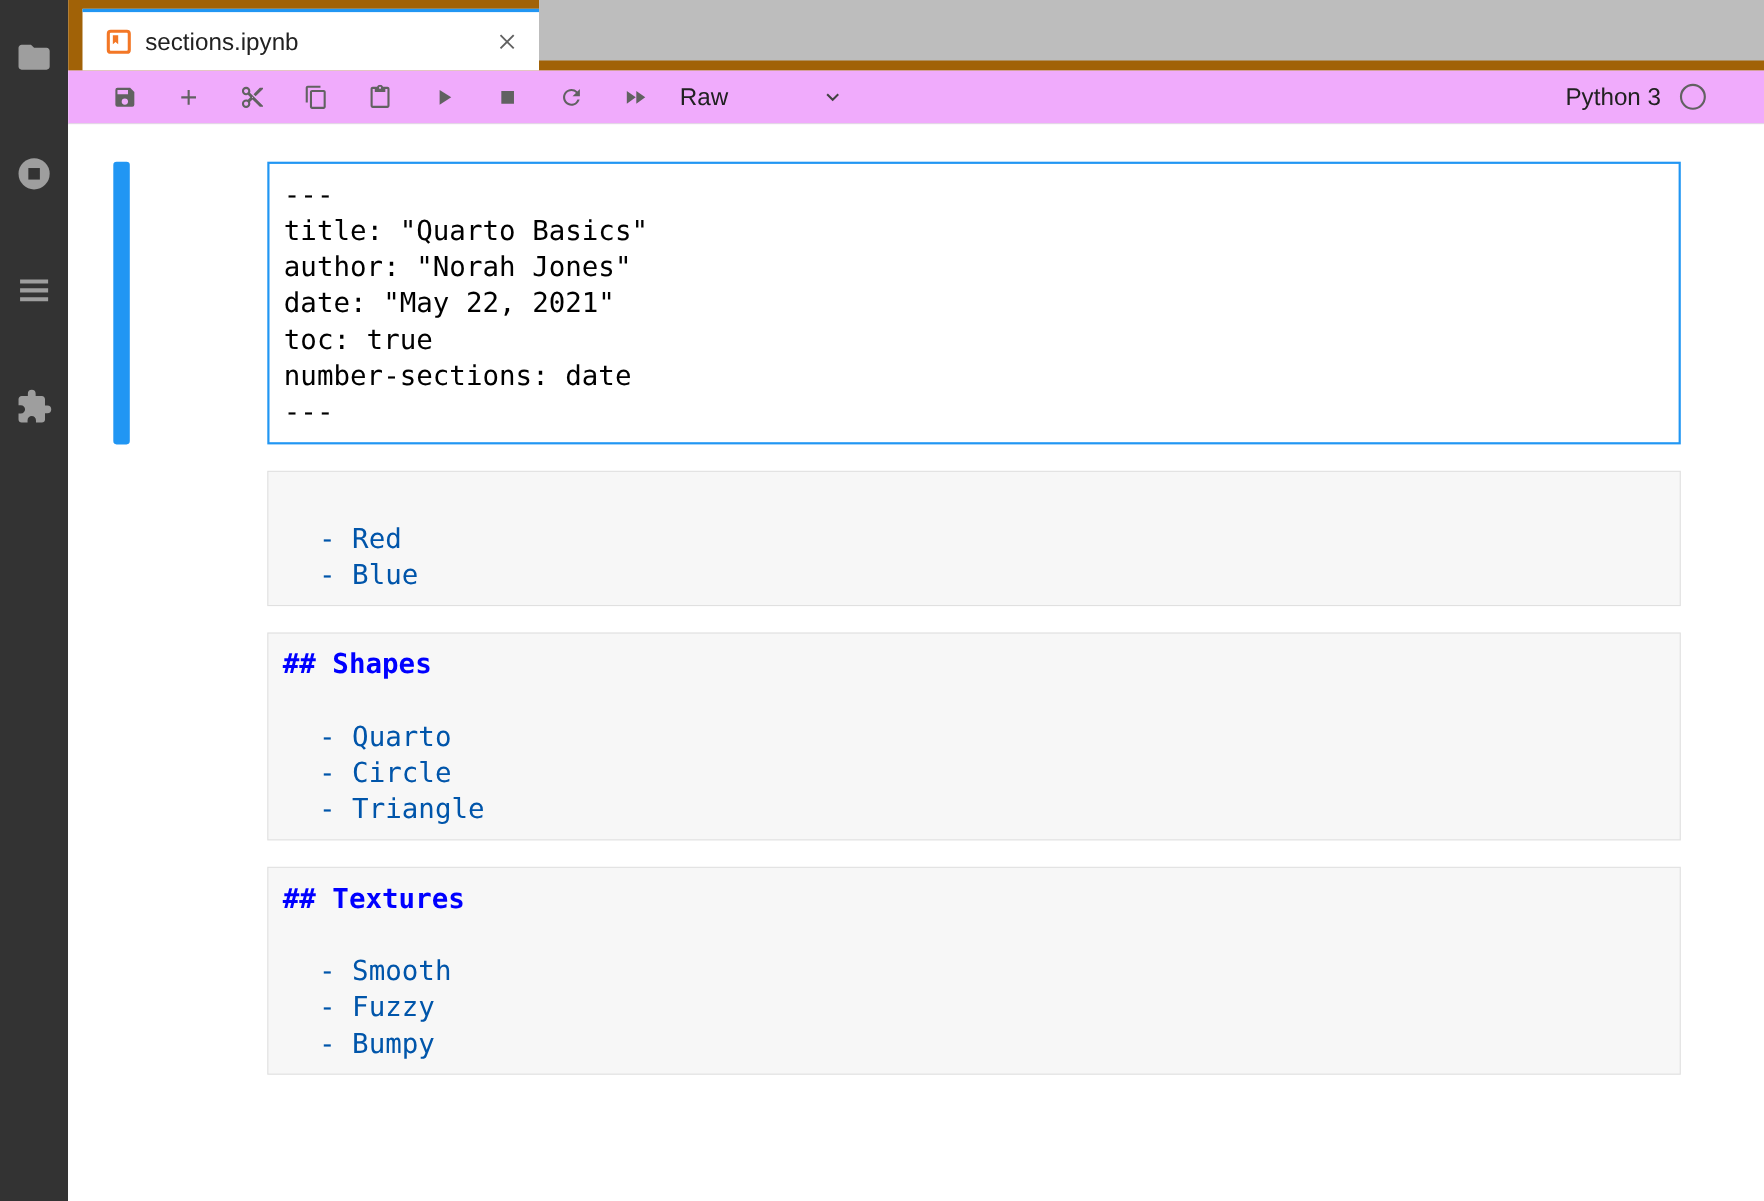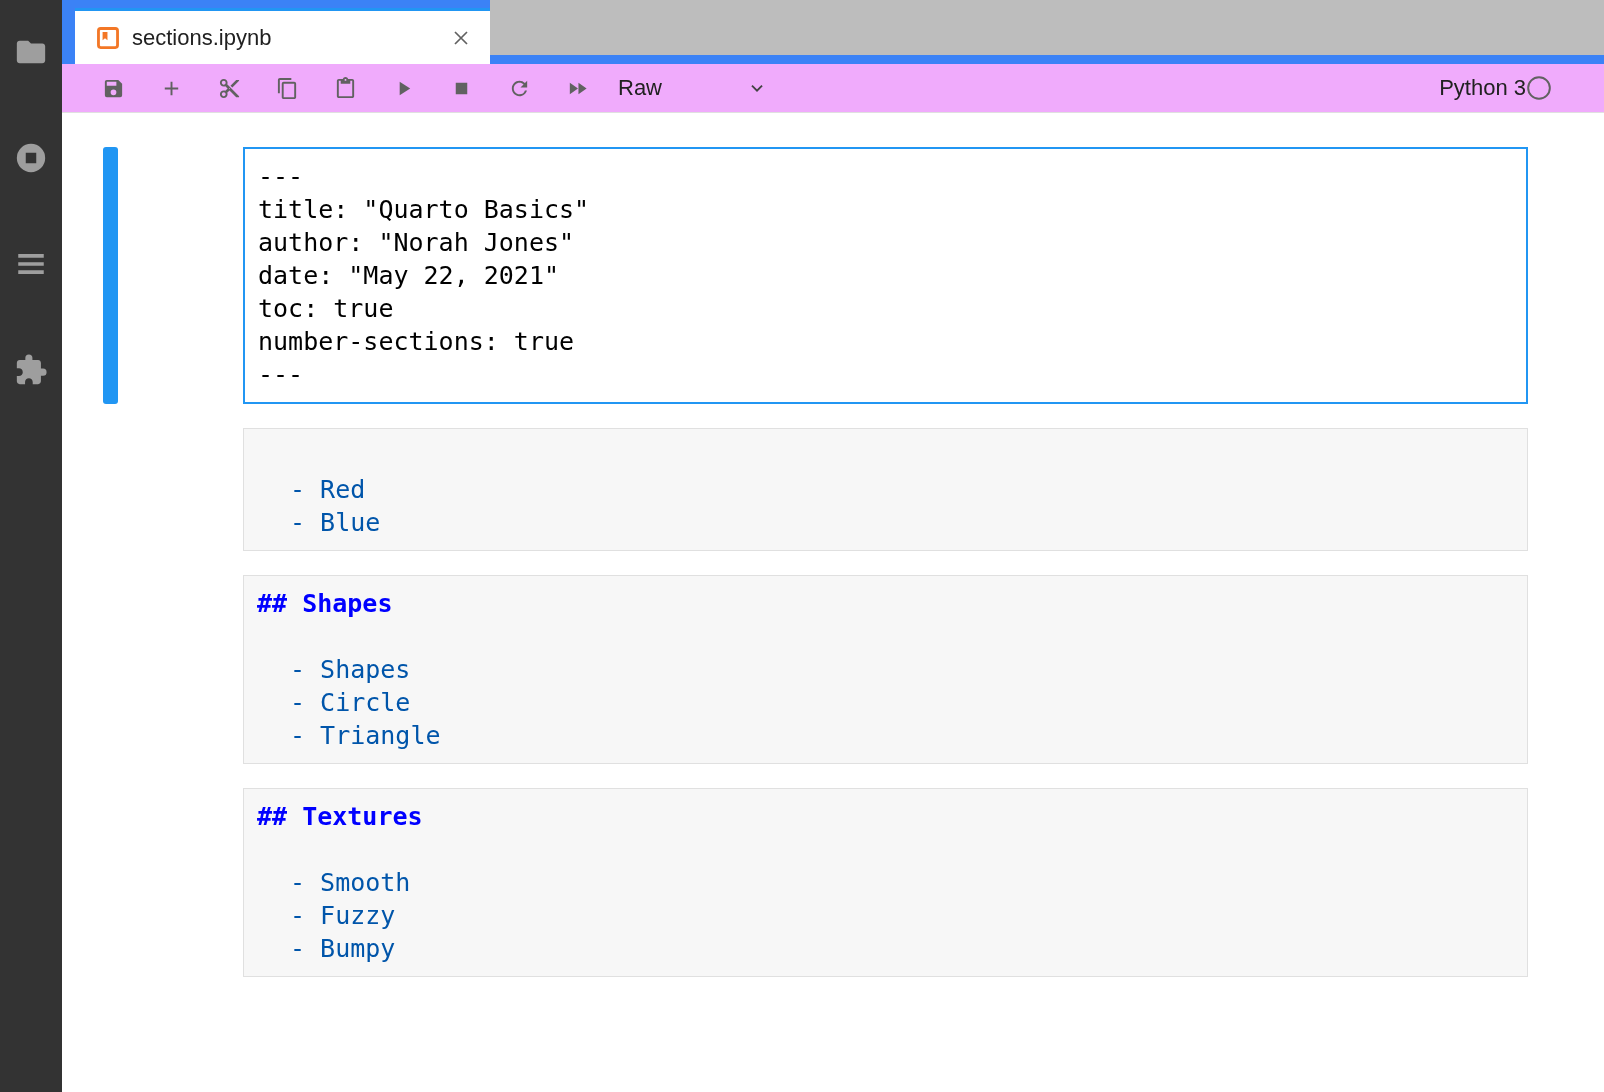--- a/index.html
+++ b/index.html
@@ -29,21 +29,21 @@
     background: var(--sidebar-bg);
     display: flex; flex-direction: column; align-items: center;
     padding-top: 34px; gap: 70px;
   }
   .sidebar-btn { width: 36px; height: 36px; display: flex; align-items: center; justify-content: center; cursor: pointer; }
   .sidebar-btn svg { width: 34px; height: 34px; fill: var(--sidebar-icon); display: block; }
 
   .main { flex: 1; display: flex; flex-direction: column; background: #fff; position: relative; }
 
   
-  .tabbar { height: 64px; flex-shrink: 0; position: relative; background: #3b82f6; }
+  .tabbar { height: 64px; flex-shrink: 0; position: relative; background: #a16207; }
   .tabbar-gray { position: absolute; top: 0; right: 0; left: 428px; height: 55px; background: var(--tabbar-bg); }
   .tab {
     position: absolute; left: 13px; top: 8px; width: 415px; height: 56px;
     background: #fff; border-top: 3px solid var(--accent);
     display: flex; align-items: center; padding: 0 14px 0 20px; z-index: 1; cursor: pointer;
   }
   .tab-icon svg { width: 26px; height: 26px; display: block; }
   .tab-title { font-size: 22px; color: var(--text); margin-left: 11px; white-space: nowrap; }
   .tab-close { margin-left: auto; width: 30px; height: 30px; display: flex; align-items: center; justify-content: center; cursor: pointer; }
   .tab-close svg { width: 24px; height: 24px; display: block; }
@@ -56,21 +56,21 @@
   }
   .tb-group { display: flex; align-items: center; }
   .tb-btn { width: 58px; height: 40px; display: flex; align-items: center; justify-content: center; cursor: pointer; }
   .tb-btn svg { width: 23px; height: 23px; fill: var(--icon-gray); display: block; }
   .cell-type {
     margin-left: 8px; width: 158px; height: 40px;
     display: flex; align-items: center; justify-content: space-between;
     font-size: 22px; color: var(--text); cursor: pointer; padding: 0 4px;
   }
   .chev svg { width: 22px; height: 22px; display: block; }
-  .kernel { margin-left: auto; display: flex; align-items: center; font-size: 22px; color: var(--text); }
+  .kernel { margin-left: auto; display: flex; align-items: center; gap: 16px; font-size: 22px; color: var(--text); }
   .kcirc { width: 26px; height: 26px; display: flex; align-items: center; justify-content: center; cursor: pointer; }
   .kcirc svg { width: 26px; height: 26px; display: block; }
 
   
   .notebook { flex: 1; overflow: hidden; background: #fff; padding-top: 34px; }
   .cell-row { display: flex; padding-left: 41px; padding-right: 76px; margin-bottom: 24px; }
   .collapser { width: 15px; flex-shrink: 0; margin-right: 125px; border-radius: 3px; background: transparent; cursor: pointer; }
   .cell-row.selected .collapser { background: var(--accent); }
   .cell-box { flex: 1; background: var(--cell-bg); border: 1px solid var(--cell-border); }
   .cell-row.selected .cell-box { background: #fff; border: 2px solid var(--accent); }
@@ -227,42 +227,42 @@
     <div class="notebook">
         <div class="cell-row selected">
           <div class="collapser"></div>
           <div class="cell-box">
             <div class="cell-pre">
               <div class="line plain">---</div>
               <div class="line plain">title: "Quarto Basics"</div>
               <div class="line plain">author: "Norah Jones"</div>
               <div class="line plain">date: "May 22, 2021"</div>
               <div class="line plain">toc: true</div>
-              <div class="line plain">number-sections: true</div>
+              <div class="line plain">number-sections: date</div>
               <div class="line plain">---</div>
             </div>
           </div>
         </div>
         <div class="cell-row">
           <div class="collapser"></div>
           <div class="cell-box">
             <div class="cell-pre">
               <div class="line blank">&nbsp;</div>
               <div class="line list">- Red</div>
               <div class="line list">- Blue</div>
             </div>
           </div>
         </div>
         <div class="cell-row">
           <div class="collapser"></div>
           <div class="cell-box">
             <div class="cell-pre">
               <div class="line heading">## Shapes</div>
               <div class="line blank">&nbsp;</div>
-              <div class="line list">- Shapes</div>
+              <div class="line list">- Quarto</div>
               <div class="line list">- Circle</div>
               <div class="line list">- Triangle</div>
             </div>
           </div>
         </div>
         <div class="cell-row">
           <div class="collapser"></div>
           <div class="cell-box">
             <div class="cell-pre">
               <div class="line heading">## Textures</div>

